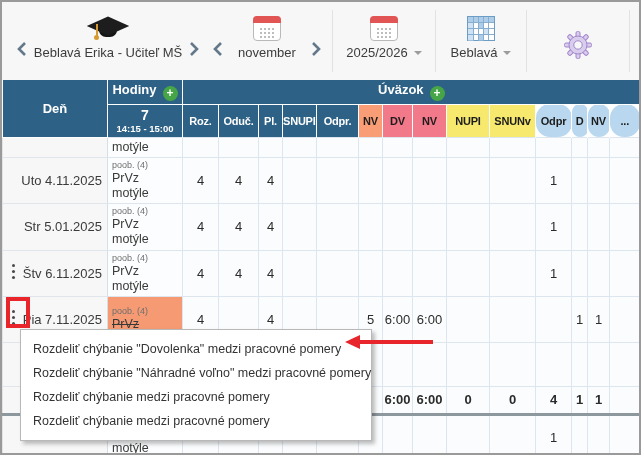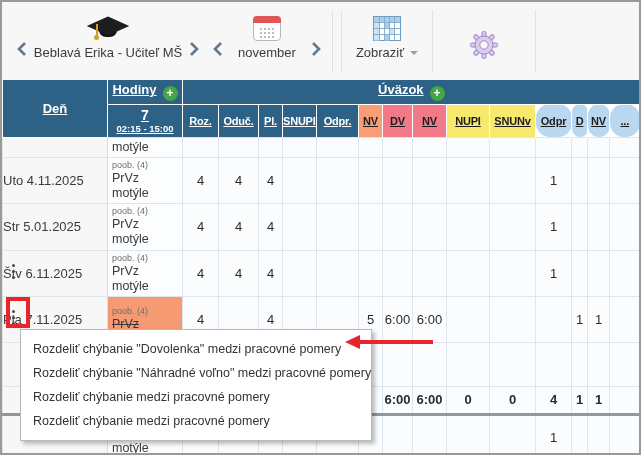--- a/index.html
+++ b/index.html
@@ -32,39 +32,39 @@
   .cal-top  { position:absolute; top:-1px; left:-1px; right:-1px; height:7px; background:#e25555;
               border-radius:4px 4px 0 0; }
   .cal-grid { position:absolute; left:5px; top:10px; width:17px; height:11px;
               background-image:radial-gradient(#bdbdbd 1px, transparent 1.3px);
               background-size:4px 4px; }
 
   .mini-cut { width:16px; height:16px; border-radius:50%; background:#e9c23c; border:1px solid #c9a028; }
 
   
   table.grid { width:637px; border-collapse:collapse; table-layout:fixed; }
-  thead td { color:#fff; font-weight:bold; text-align:center; vertical-align:middle; overflow:hidden;text-decoration:underline; }
+  thead td { color:#fff; font-weight:bold; text-align:center; vertical-align:middle; overflow:hidden; }
   tr.h1 td { height:24px; font-size:13px; background:var(--header-blue);
              border-left:1px solid rgba(255,255,255,.75); border-bottom:1px solid rgba(255,255,255,.55); }
   tr.h2 td { height:33px; font-size:11px; background:var(--header-blue);
              border-left:1px solid rgba(255,255,255,.75); }
   td.den { font-size:13px;margin-top:8px; }
   td.hsub .num { font-size:14px; line-height:15px; }
   td.hsub .time { font-size:9.5px; line-height:11px; }
   .hc { letter-spacing:-.2px; }
   .hc.orange    { background:var(--col-orange)    !important; color:#1c1c1c; }
   .hc.pink      { background:var(--col-pink)      !important; color:#1c1c1c; }
   .hc.yellow    { background:var(--col-yellow)    !important; color:#1c1c1c; }
   .hc.lightblue { background:var(--col-lightblue) !important; color:#1c1c1c;border-radius:14px; }
   .plus { display:inline-block; width:15px; height:15px; border-radius:50%; background:var(--plus-green);
           color:#fff; font-size:12px; line-height:14px; text-align:center; font-weight:bold;
           margin-left:6px; vertical-align:-3px; cursor:pointer; }
 
   tbody td { border:1px solid #dde6ee; font-size:13px; color:#2b2b2b; vertical-align:middle; overflow:hidden; }
-  td.datec { background:#f7f7f7; text-align:left; padding-right:18px; color:#3a3a3a; position:relative;
+  td.datec { background:#f7f7f7; text-align:right; padding-right:5px; color:#3a3a3a; position:relative;
              border-color:#e3e3e3 #d5dfe7 #dfe5ea #e3e3e3; }
   td.hodc { text-align:left; padding:2px 4px; background:#fcfdfe; }
   .hodc .sm { font-size:9px; color:#6e6e6e; line-height:11px; }
   .hodc .ln { font-size:12.5px; color:#3a3a3a; line-height:15px; }
   td.hodc.hl { background:var(--cell-highlight); }
   .hodc .strike { text-decoration:line-through; }
   td.hodc.vbot { vertical-align:bottom; padding-bottom:4px; }
   td.valc { text-align:center; background:#fbfcfd; }
   tr.summary td { font-weight:bold; border-bottom:3px solid #8d979e; }
   .kebab { position:absolute; left:9px; top:50%; margin-top:-9px; width:3px; height:3px;
@@ -123,35 +123,45 @@
       <span class="tb-label">november</span>
     </div>
     <button class="chev">
       <svg width="11" height="16">
           <polyline points="2,2 8,8 2,14" stroke="#64788c" stroke-width="2.6" fill="none"></polyline>
         </svg>
     </button>
 
     <div class="sep"></div>
 
+    <div class="tb-item w-year">
+      <span class="cal-icon">
+          <span class="cal-top"></span>
+          <span class="cal-grid"></span>
+        </span>
+      <span class="tb-label">
+          <span>2025/2026</span>
+          <span class="caret"></span>
+        </span>
+    </div>
 
     <div class="sep"></div>
 
     <div class="tb-item w-view">
       <svg width="28" height="25" viewBox="0 0 28 25">
         <rect x="0.5" y="0.5" width="27" height="24" fill="#ffffff" stroke="#6d9cc4"></rect>
         <rect x="1" y="1" width="26" height="5.5" fill="#aecde8"></rect>
         <rect x="1" y="6.5" width="5.5" height="18" fill="#cfe3f4"></rect>
         <rect x="11.5" y="6.5" width="5" height="6" fill="#aecde8"></rect>
         <rect x="16.5" y="12.5" width="5" height="6" fill="#cfe3f4"></rect>
         <rect x="11.5" y="18.5" width="5" height="6" fill="#aecde8"></rect>
         <path d="M6.5 1v23 M11.5 1v23 M16.5 1v23 M21.5 1v23 M1 6.5h26 M1 12.5h26 M1 18.5h26" stroke="#86aed0" fill="none"></path>
       </svg>
       <span class="tb-label">
-          <span>Zobraziť</span>
+          <span>Beblavá</span>
           <span class="caret"></span>
         </span>
     </div>
 
     <div class="sep"></div>
 
     <div class="tb-item w-set">
       <svg width="30" height="30" viewBox="0 0 30 30">
         <g fill="#d9cdee" stroke="#a286cc" stroke-width="1">
           <g transform="rotate(0 15 15)">
@@ -213,21 +223,21 @@
         <td>
           <span>Hodiny</span><span class="plus">+</span>
         </td>
         <td colspan="14">
           <span>Úväzok</span><span class="plus">+</span>
         </td>
       </tr>
       <tr class="h2" id="col-header-row">
         <td class="hsub">
           <div class="num">7</div>
-          <div class="time">02:15 - 15:00</div>
+          <div class="time">14:15 - 15:00</div>
         </td>
       <td class="hc blue">Roz.</td>
           <td class="hc blue">Oduč.</td>
           <td class="hc blue">Pl.</td>
           <td class="hc blue">SNUPI.</td>
           <td class="hc blue">Odpr.</td>
           <td class="hc orange">NV</td>
           <td class="hc pink">DV</td>
           <td class="hc pink">NV</td>
           <td class="hc yellow">NUPI</td>

